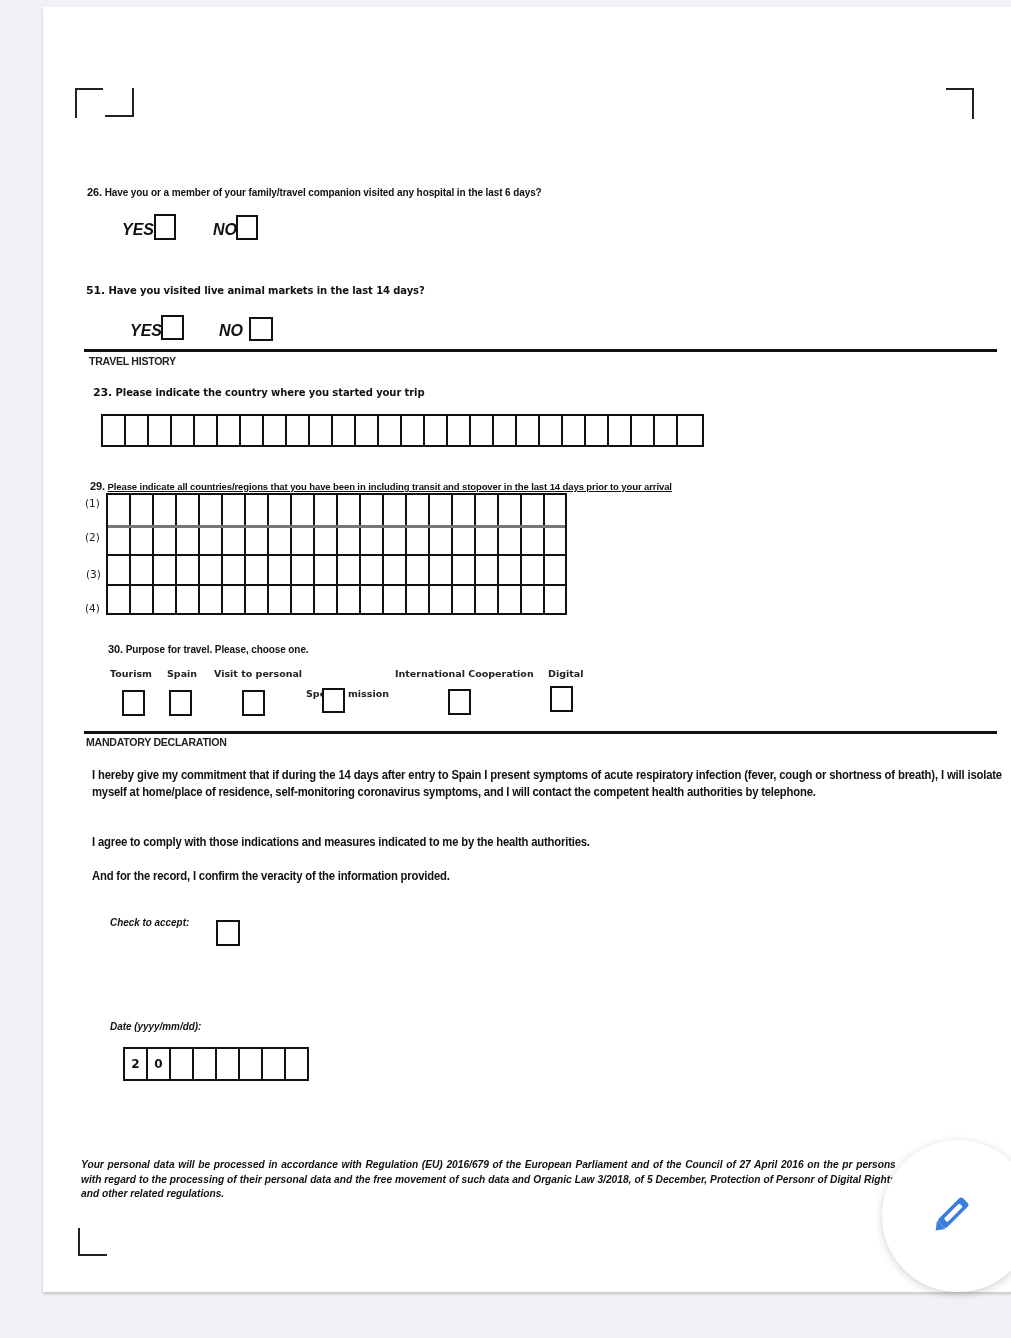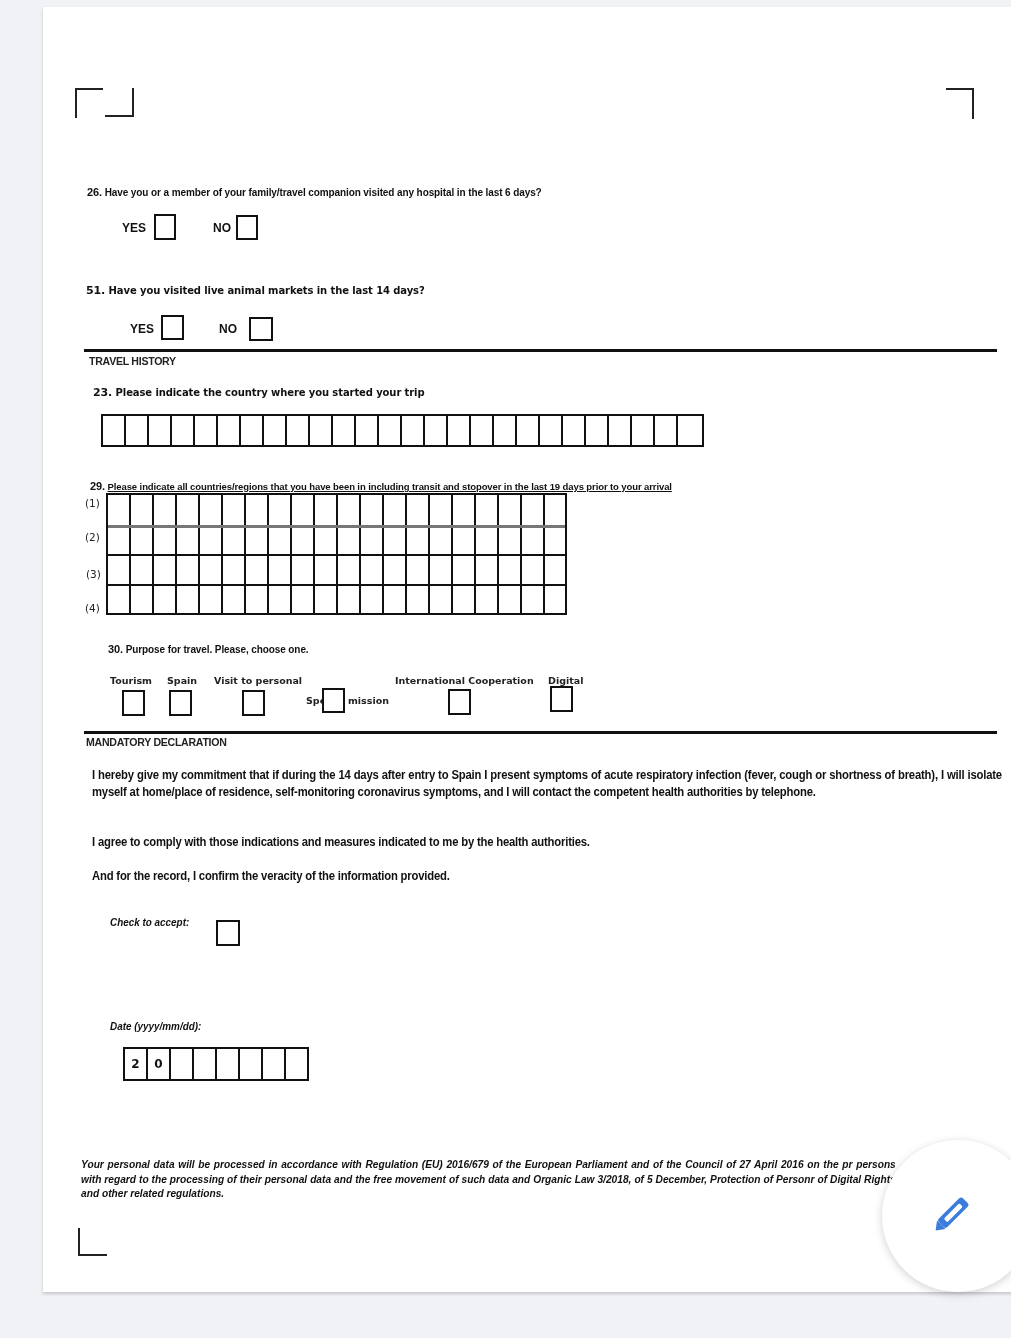--- a/index.html
+++ b/index.html
@@ -11,38 +11,38 @@
   }
   .page {
     position:absolute; left:43px; top:7px; width:980px; height:1285px;
     background:#fff;
     box-shadow:0 2px 3px rgba(0,0,0,0.18);
   }
   .corner { position:absolute; border-color:#222; border-style:solid; border-width:0; }
   .q { position:absolute; font-weight:bold; font-size:10px; white-space:nowrap; letter-spacing:-0.1px; }
   .q .num { font-size:11px; }
   .sans2 { font-family:"DejaVu Sans", sans-serif; font-size:9.5px; }
-  .lbl { position:absolute; font-weight:bold; font-size:12px; white-space:nowrap; }
+  .lbl { position:absolute; font-weight:bold; font-size:16px; white-space:nowrap;font-style:italic; }
   .cb { position:absolute; width:18px; height:18px; border:2.5px solid #111; box-sizing:border-box; background:#fff; cursor:pointer; }
   .rule { position:absolute; height:3px; background:#111; }
   .section { position:absolute; font-size:11.5px; font-weight:bold; letter-spacing:-0.3px; transform:scaleX(0.92); transform-origin:left; white-space:nowrap; color:#222; }
   .cells { position:absolute; display:flex; border:2.5px solid #111; box-sizing:border-box; }
   .cells .c { width:23px; border-right:2px solid #111; box-sizing:border-box; flex:none;
               display:flex; align-items:center; justify-content:center; font-weight:bold; font-size:12px; font-family:"DejaVu Sans", sans-serif; }
   .cells .c:last-child { border-right:none; flex:1; }
   .grid { position:absolute; border:2.5px solid #111; box-sizing:border-box; }
   .grid .row { display:flex; height:25%; box-sizing:border-box; }
   .grid .row + .row { border-top:2px solid #111; }
   .grid .row:nth-child(2) { border-top:3px solid #777; }
   .grid .row .c { width:23px; border-right:2px solid #111; box-sizing:border-box; flex:none; }
   .grid .row .c:last-child { border-right:none; flex:1; }
   .rowlbl { position:absolute; font-family:"DejaVu Sans", sans-serif; font-size:10.5px; color:#222; }
   .para { position:absolute; font-weight:bold; font-size:12px; line-height:17px; text-align:justify; color:#111; letter-spacing:-0.2px; transform:scaleX(0.94); transform-origin:left; }
   .italic { font-style:italic; }
-  .purpose-lbl { position:absolute; font-family:"DejaVu Sans", sans-serif; font-weight:bold; font-size:9.5px; white-space:nowrap; color:#222;margin-top:7px; }
+  .purpose-lbl { position:absolute; font-family:"DejaVu Sans", sans-serif; font-weight:bold; font-size:9.5px; white-space:nowrap; color:#222; }
   .footer { position:absolute; font-style:italic; font-weight:bold; font-size:10.5px; line-height:14.5px; color:#111; width:840px; text-align:justify; transform:scaleX(0.97); transform-origin:left; white-space:normal; overflow:hidden; }
   .fab {
     position:absolute; left:882px; top:1140px; width:152px; height:152px; border-radius:50%;
     background:#fff; box-shadow:0 2px 8px rgba(0,0,0,0.18); cursor:pointer;
   }
   .fab svg { position:absolute; left:48px; top:48px; }
 </style>
 </head>
 <body>
 
@@ -102,21 +102,21 @@
     <div class="c"></div>
     <div class="c"></div>
     <div class="c"></div>
     <div class="c"></div>
     <div class="c"></div>
     <div class="c"></div>
   </div>
 
 <div class="q" style="left:90px;top:480px;font-size:9.5px;">
   <span class="num">29.</span>
-  <span style="text-decoration:underline;">Please indicate all countries/regions that you have been in including transit and stopover in the last 19 days prior to your arrival</span>
+  <span style="text-decoration:underline;">Please indicate all countries/regions that you have been in including transit and stopover in the last 14 days prior to your arrival</span>
 </div>
 <div class="rowlbl" style="left:85px;top:497px;">(1)</div>
 <div class="rowlbl" style="left:85px;top:531px;">(2)</div>
 <div class="rowlbl" style="left:86px;top:568px;">(3)</div>
 <div class="rowlbl" style="left:85px;top:602px;">(4)</div>
 <div class="grid" id="q29grid" style="left:106px;top:493px;width:461px;height:122px;">
     <div class="row">
       <div class="c"></div>
       <div class="c"></div>
       <div class="c"></div>

